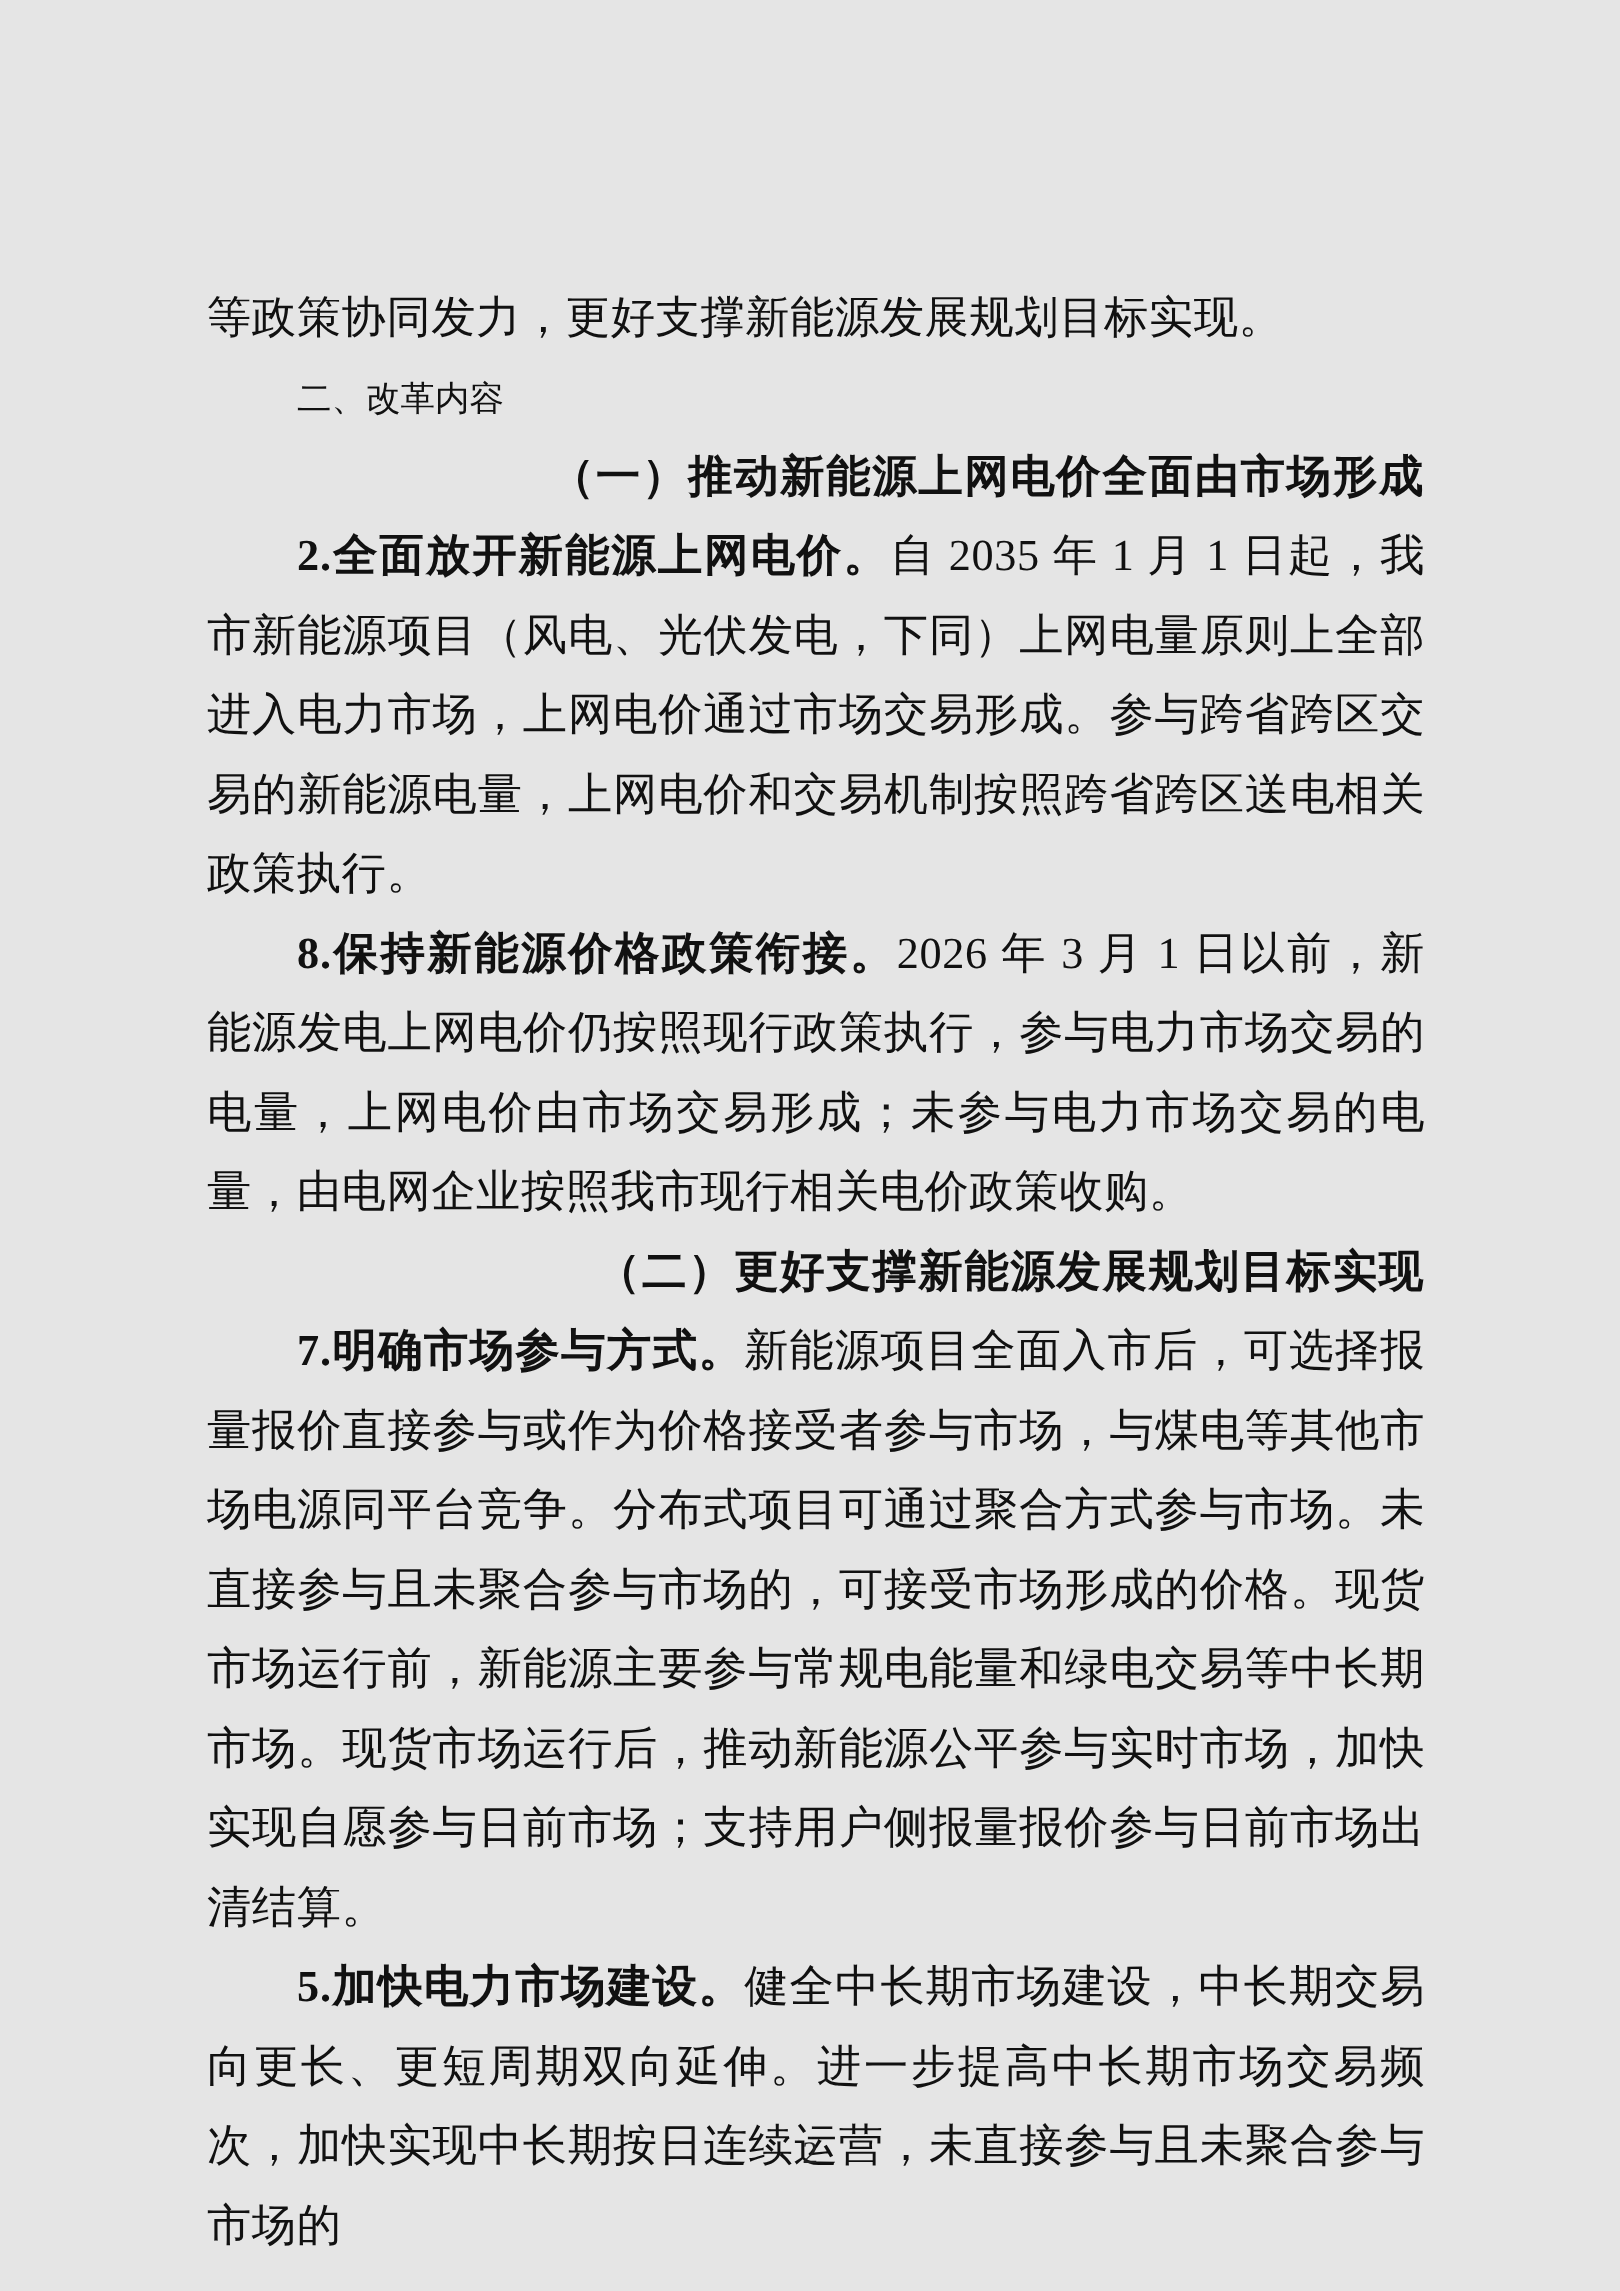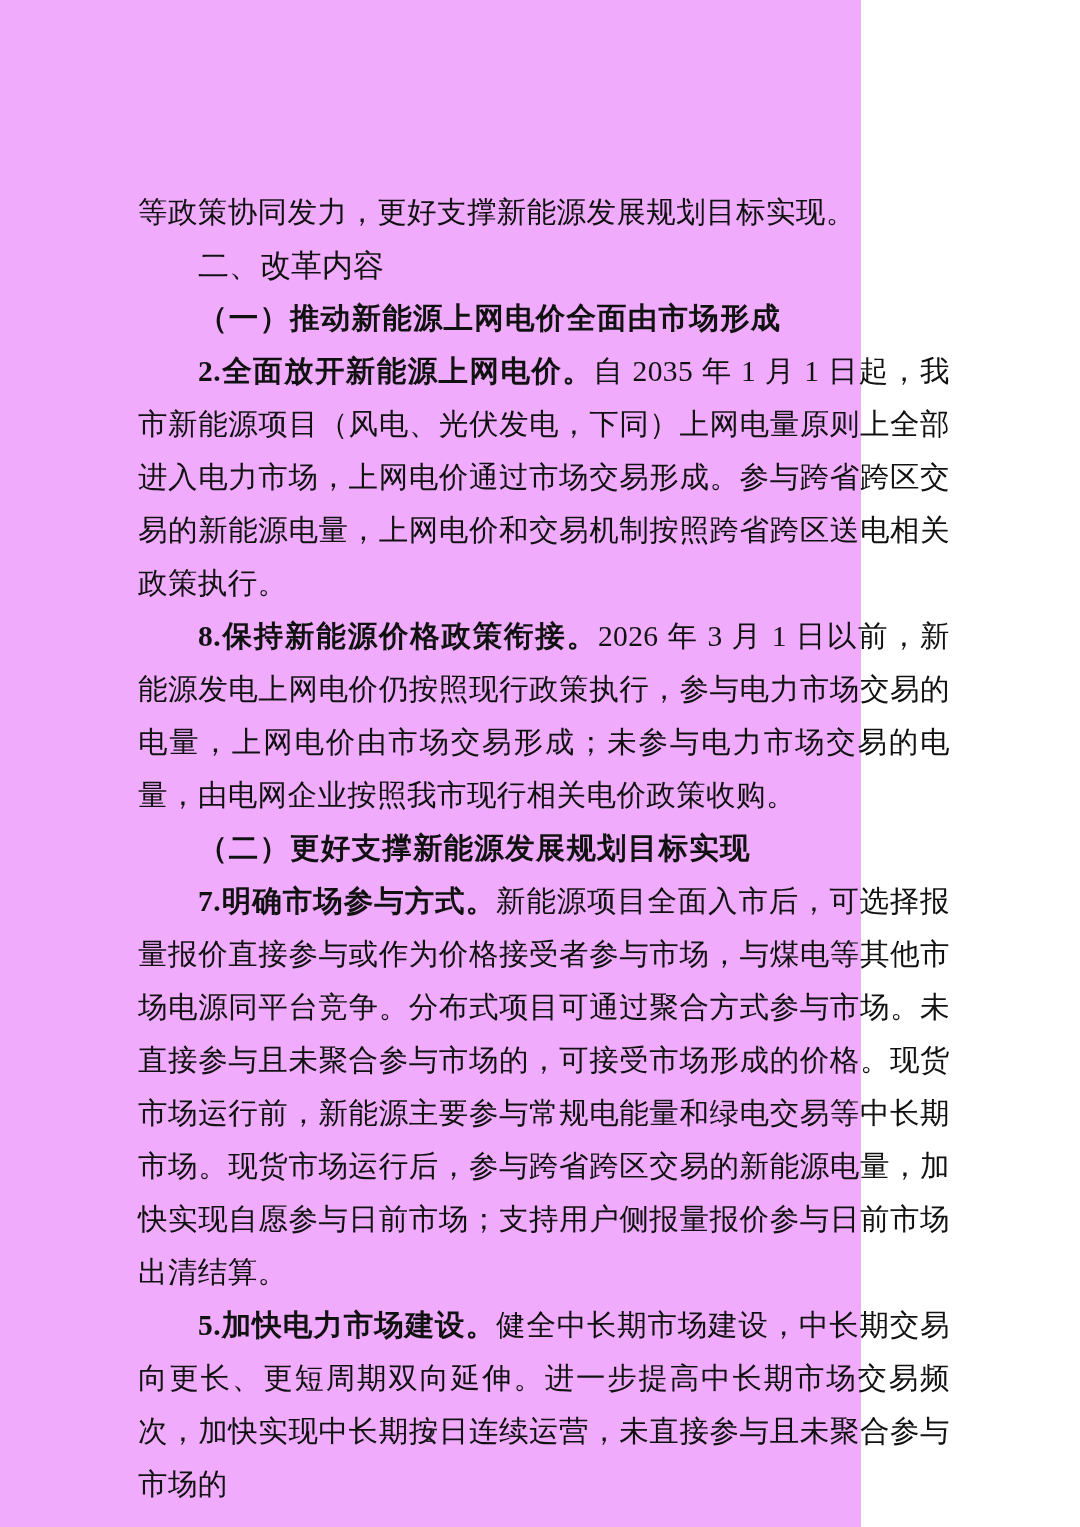--- a/index.html
+++ b/index.html
@@ -12,55 +12,56 @@
     height: 1527px;
     font-family: "Liberation Serif", "DejaVu Serif", serif;
     color: #111111;
     position: relative;
     overflow: hidden;
   }
   .page {
     position: absolute;
     top: 0;
     left: 0;
-    width: 861px;
+    width: 1080px;
     height: 1527px;
-    background: #f0abfc;
+    background: #e5e5e5;
   }
   .content {
     position: absolute;
     left: 138px;
     top: 186px;
     width: 812px;
   }
   .para {
     font-size: 29.5px;
     line-height: 53px;
     text-align: justify;
     text-justify: inter-ideograph;
     margin: 0 0 0 0;
     letter-spacing: 0.4px;
   }
   .indent2 {
     text-indent: 60px;
   }
   .heading-1 {
-    font-size: 31px;
+    font-size: 23px;
     line-height: 53px;
     text-indent: 60px;
     margin: 0;
     font-family: "Liberation Serif", "DejaVu Serif", serif;
   }
   .heading-2 {
     font-size: 29.5px;
     line-height: 53px;
     text-indent: 60px;
     margin: 0;
     font-weight: bold;
     letter-spacing: 1.2px;
+    text-align: right;
   }
   .lead {
     font-weight: bold;
     letter-spacing: 0.6px;
   }
   .blk {
     margin-bottom: 0;
   }
   .pagenum {
     position: absolute;
@@ -84,20 +85,20 @@
     <p class="heading-1 blk">二、改革内容</p>
 
     <p class="heading-2 blk">（一）推动新能源上网电价全面由市场形成</p>
 
     <p class="para indent2 blk"><span class="lead">2.全面放开新能源上网电价。</span><span>自 2035 年 1 月 1 日起，我市新能源项目（风电、光伏发电，下同）上网电量原则上全部进入电力市场，上网电价通过市场交易形成。参与跨省跨区交易的新能源电量，上网电价和交易机制按照跨省跨区送电相关政策执行。</span></p>
 
     <p class="para indent2 blk"><span class="lead">8.保持新能源价格政策衔接。</span><span>2026 年 3 月 1 日以前，新能源发电上网电价仍按照现行政策执行，参与电力市场交易的电量，上网电价由市场交易形成；未参与电力市场交易的电量，由电网企业按照我市现行相关电价政策收购。</span></p>
 
     <p class="heading-2 blk">（二）更好支撑新能源发展规划目标实现</p>
 
-    <p class="para indent2 blk"><span class="lead">7.明确市场参与方式。</span><span>新能源项目全面入市后，可选择报量报价直接参与或作为价格接受者参与市场，与煤电等其他市场电源同平台竞争。分布式项目可通过聚合方式参与市场。未直接参与且未聚合参与市场的，可接受市场形成的价格。现货市场运行前，新能源主要参与常规电能量和绿电交易等中长期市场。现货市场运行后，参与跨省跨区交易的新能源电量，加快实现自愿参与日前市场；支持用户侧报量报价参与日前市场出清结算。</span></p>
+    <p class="para indent2 blk"><span class="lead">7.明确市场参与方式。</span><span>新能源项目全面入市后，可选择报量报价直接参与或作为价格接受者参与市场，与煤电等其他市场电源同平台竞争。分布式项目可通过聚合方式参与市场。未直接参与且未聚合参与市场的，可接受市场形成的价格。现货市场运行前，新能源主要参与常规电能量和绿电交易等中长期市场。现货市场运行后，推动新能源公平参与实时市场，加快实现自愿参与日前市场；支持用户侧报量报价参与日前市场出清结算。</span></p>
 
     <p class="para indent2 blk"><span class="lead">5.加快电力市场建设。</span><span>健全中长期市场建设，中长期交易向更长、更短周期双向延伸。进一步提高中长期市场交易频次，加快实现中长期按日连续运营，未直接参与且未聚合参与市场的</span></p>
 
   </div>
 
   <div class="pagenum">2</div>
 </div>
 
 </body></html>

